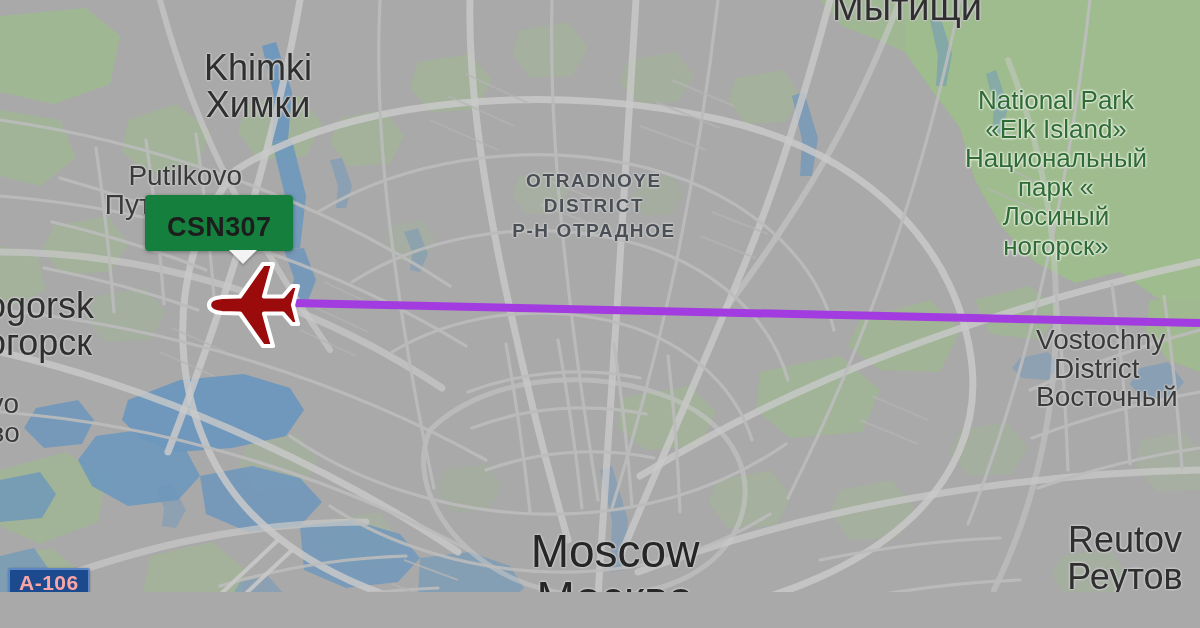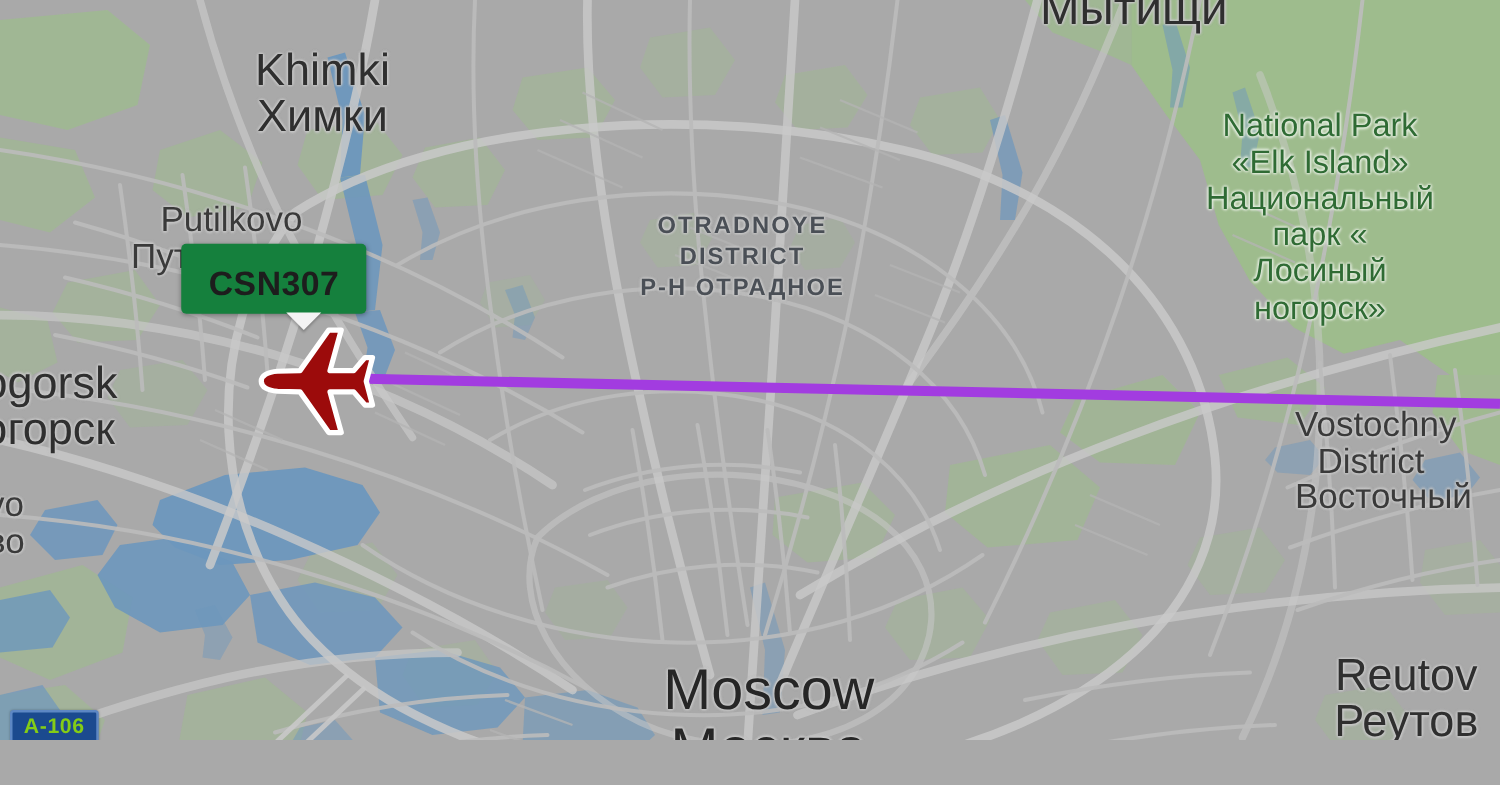--- a/index.html
+++ b/index.html
@@ -50,22 +50,22 @@
        0 1px 2px rgba(225,235,220,.9),
        0 -1px 2px rgba(225,235,220,.9);
   }
 
   
   .road-shield {
     position:absolute;
     background:#1b4a8f;
     border:2px solid #5d87c4;
     border-radius:3px;
-    color:#84cc16;
-    font-size:17px;
+    color:#fca5a5;
+    font-size:21px;
     font-weight:700;
     letter-spacing:.5px;
     padding:2px 9px 3px 9px;
     line-height:1.05;
     box-shadow:0 0 2px rgba(0,0,0,.3);
   }
 
   
   #flight-callout {
     position:absolute;
@@ -274,21 +274,21 @@
       </g>
 
       <line x1="293" y1="303" x2="1200" y2="323" stroke="#a23ce0" stroke-width="8" stroke-linecap="butt"></line>
     </g>
   </svg>
 
   <div class="label lbl-city" style="left:0;top:-8px;width:1200px;text-align:left;">
     <span class="l2" style="position:absolute;left:832px;top:-4px;font-size:38px;">Мытищи</span>
   </div>
 
-  <div class="label lbl-city" style="left:183px;top:38px;width:150px;">
+  <div class="label lbl-city" style="left:183px;top:50px;width:150px;">
     <span class="l1">Khimki</span>
     <span class="l2">Химки</span>
   </div>
 
   <div class="label lbl-park" style="left:938px;top:86px;width:236px;">
     <span class="l1">National Park</span>
     <span class="l1">«Elk Island»</span>
     <span class="l1">Национальный</span>
     <span class="l1">парк «</span>
     <span class="l1">Лосиный</span>

